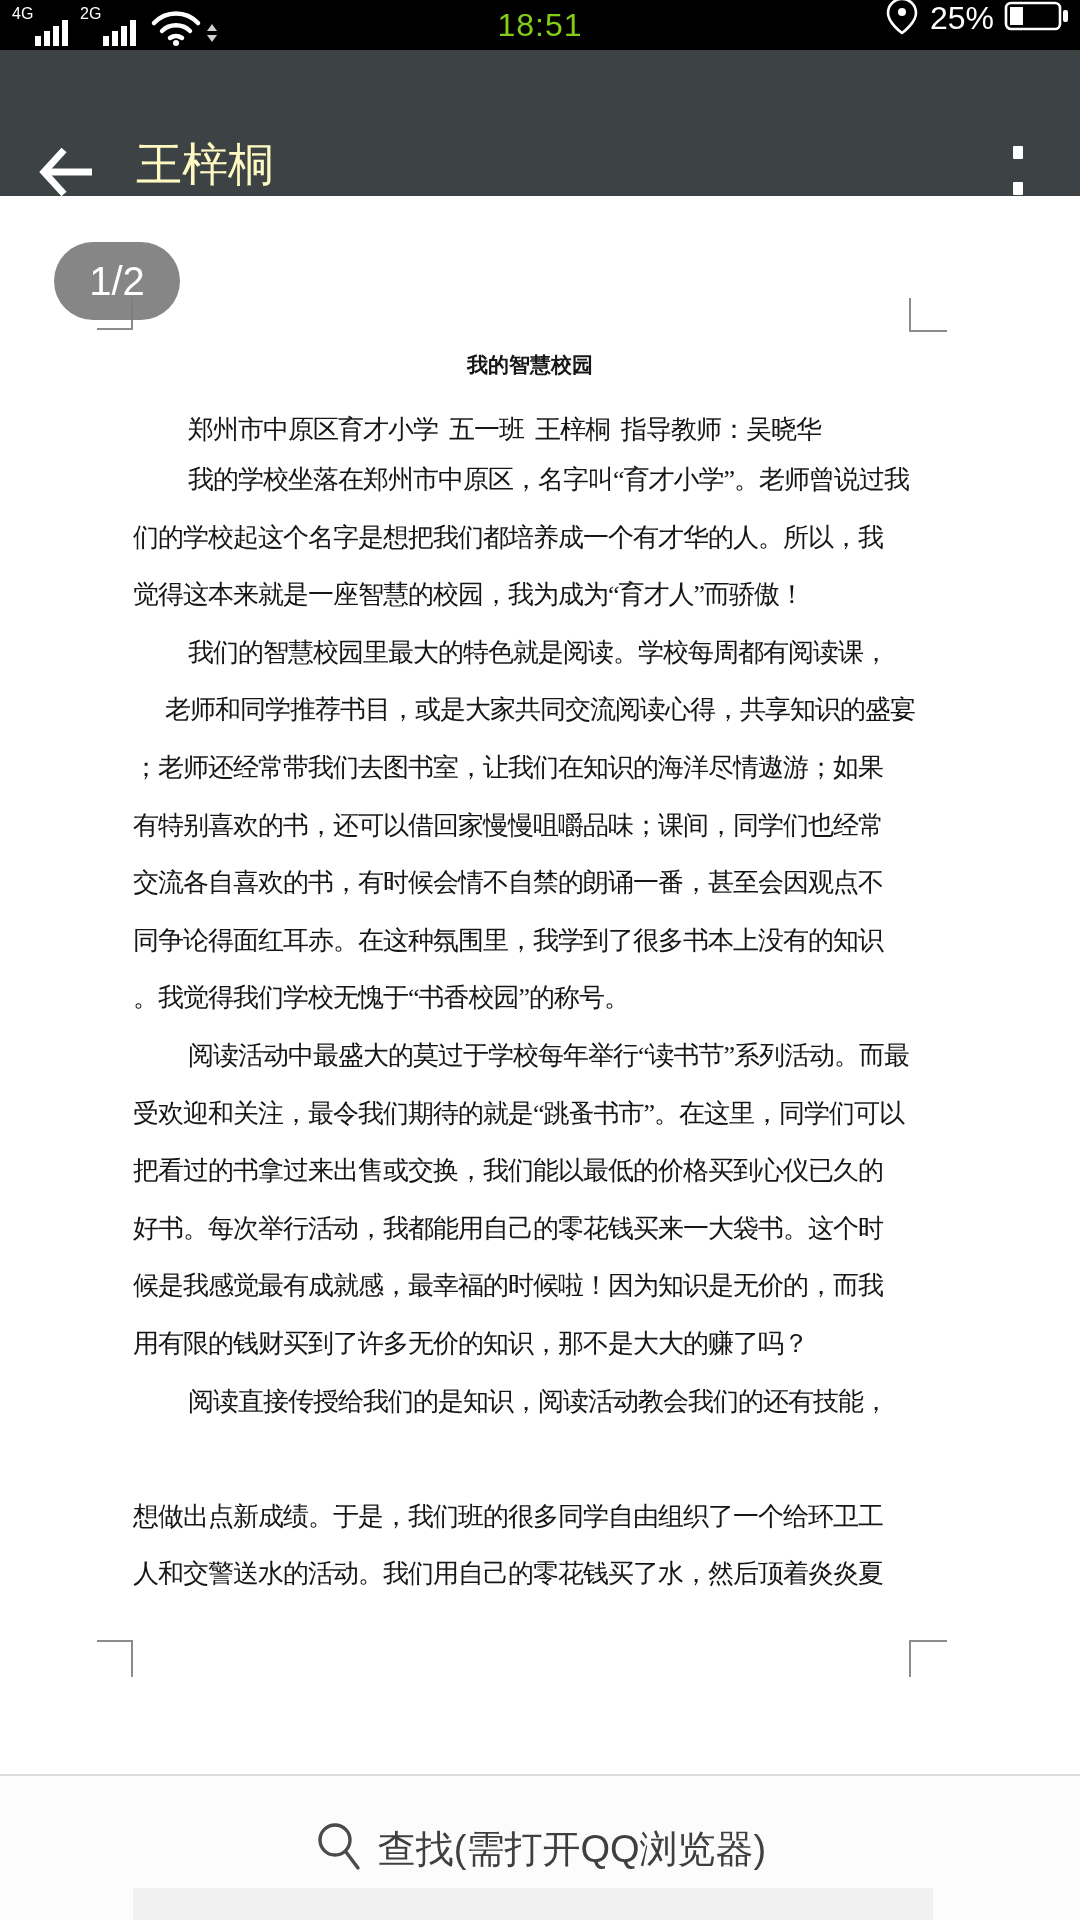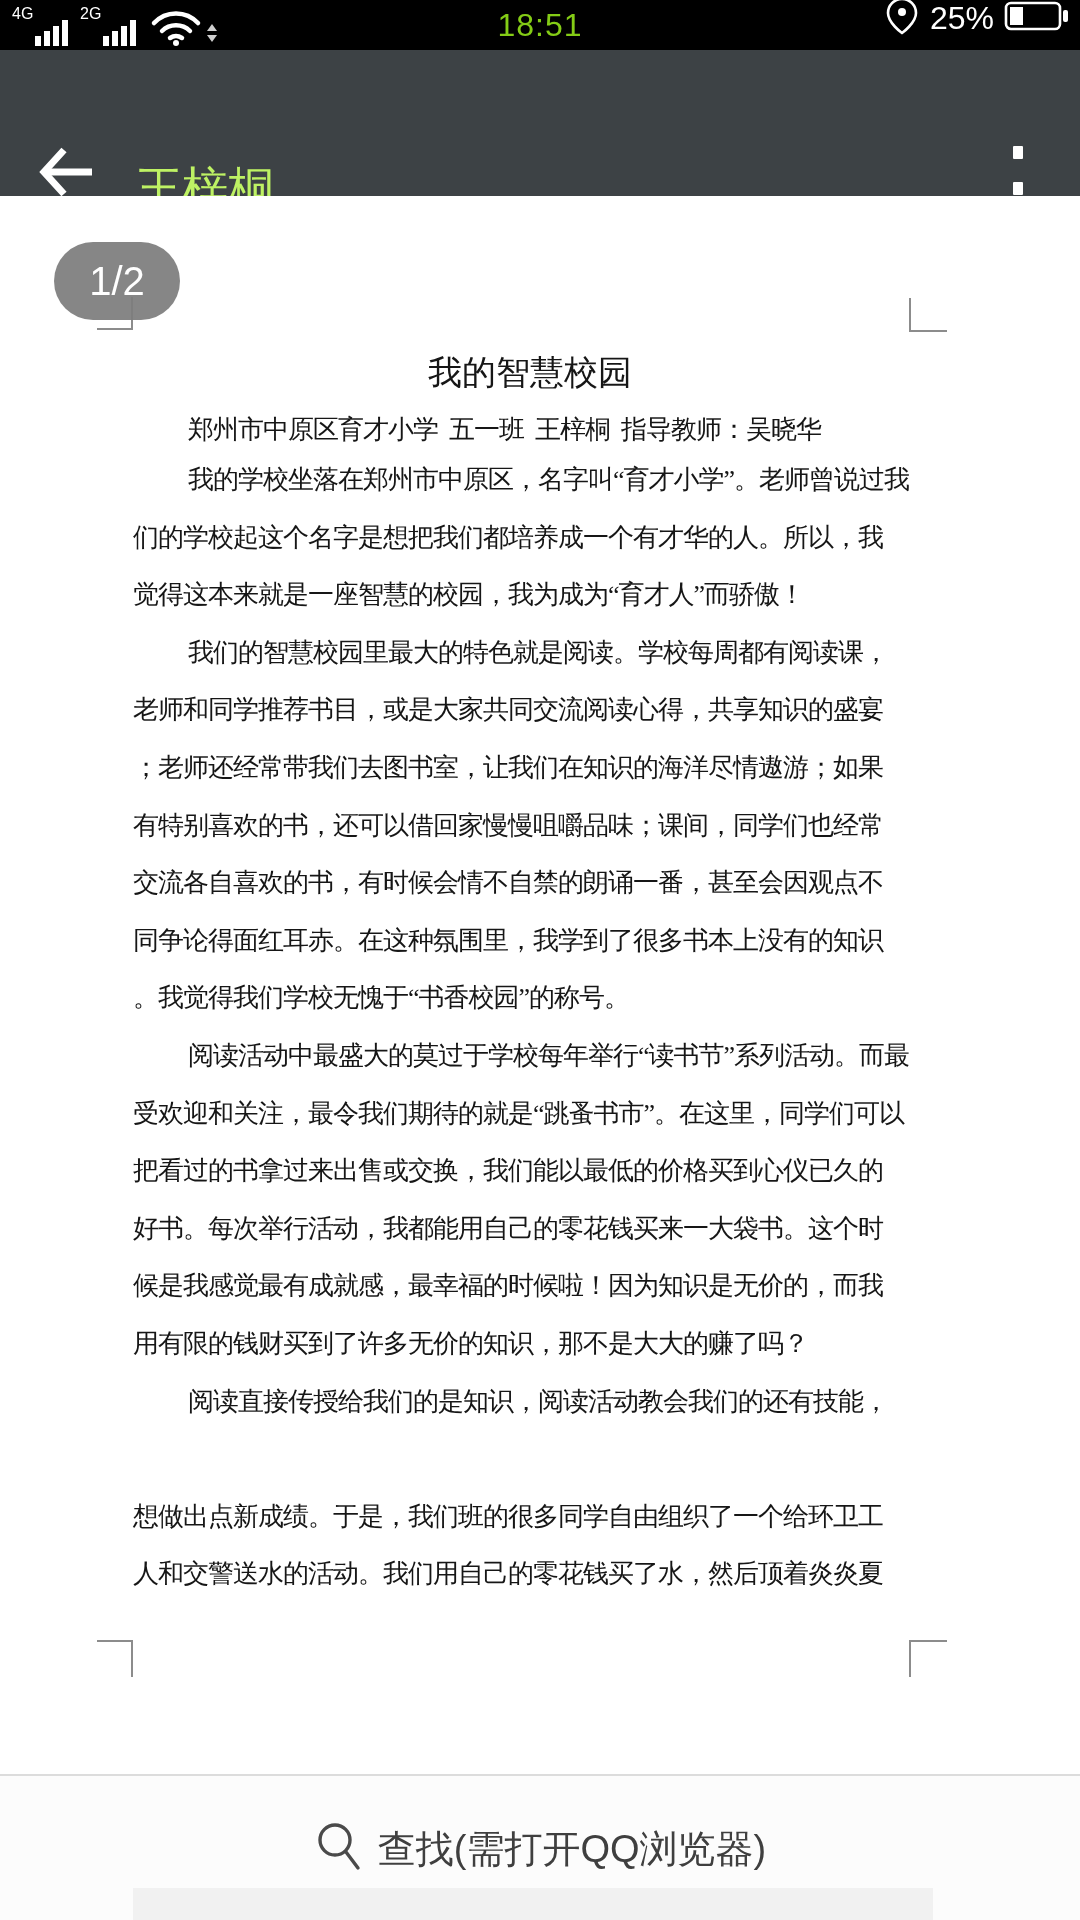--- a/index.html
+++ b/index.html
@@ -18,34 +18,34 @@
   .wifi-arrows{display:flex;flex-direction:column;gap:4px;margin-left:3px;margin-bottom:4px;}
   .tri-up{width:0;height:0;border-left:5px solid transparent;border-right:5px solid transparent;border-bottom:7px solid #cfcfcf;}
   .tri-down{width:0;height:0;border-left:5px solid transparent;border-right:5px solid transparent;border-top:7px solid #cfcfcf;}
   .sb-time{position:absolute;left:0;top:0;width:1080px;height:50px;display:flex;align-items:center;justify-content:center;
     color:#84cc16;font-size:32px;letter-spacing:1px;}
   .sb-right{position:absolute;right:10px;top:0;height:36px;display:flex;align-items:center;gap:10px;justify-content:space-between;}
   .sb-pct{color:#fff;font-size:32px;}
   
   .app-header{position:absolute;left:0;top:50px;width:1080px;height:146px;background:#3d4245;}
   .back-btn{position:absolute;left:34px;top:94px;width:64px;height:56px;cursor:pointer;}
-  .hdr-title{position:absolute;left:136px;top:88px;color:#bef264;font-size:46px;line-height:1.15;margin-top:24px;}
+  .hdr-title{position:absolute;left:136px;top:88px;color:#fef9c3;font-size:46px;line-height:1.15;}
   .hdr-sub{position:absolute;left:140px;top:148px;color:#8d9397;font-size:30px;line-height:1.2;}
   .menu-btn{position:absolute;right:52px;top:96px;width:20px;height:96px;display:flex;flex-direction:column;
     align-items:center;justify-content:flex-start;gap:23px;cursor:pointer;}
   .menu-btn b{display:block;width:10px;height:13px;background:#fff;border-radius:1px;}
   
   .page-badge{position:absolute;left:54px;top:242px;width:126px;height:78px;border-radius:40px;
     background:rgba(125,125,125,0.93);color:#fff;font-size:40px;display:flex;align-items:center;justify-content:center;z-index:5;}
   
   .doc{position:absolute;left:0;top:196px;width:1080px;height:1578px;background:#fff;}
   .doc-lines{position:absolute;left:0;top:0;width:1080px;height:1920px;}
   .doc-line{position:absolute;left:133px;font-size:26px;letter-spacing:-1px;color:#161616;
     white-space:pre;line-height:1.25;font-family:"Liberation Serif",serif;}
-  .doc-line.title{left:0;width:1060px;text-align:center;font-size:34px;letter-spacing:0;}
+  .doc-line.title{left:0;width:1060px;text-align:center;font-size:21px;letter-spacing:0;font-weight:bold;}
   .doc-line.byline,.doc-line.first{left:188px;}
   
   .mark{position:absolute;z-index:1;}
   .mark .h,.mark .v{position:absolute;background:#8c8c8c;}
   
   .find-bar{position:absolute;left:0;top:1774px;width:1080px;height:146px;background:#fcfcfc;
     border-top:2px solid #dcdcdc;display:flex;align-items:center;justify-content:center;gap:14px;cursor:pointer;}
   .find-label{font-size:38px;color:#3f3f3f;}
   .bottom-strip{position:absolute;left:133px;top:1888px;width:800px;height:32px;background:#f1f1f1;}
 </style>
@@ -123,21 +123,21 @@
 <div class="page-badge">1/2</div>
 
 <div class="doc"></div>
 <div class="doc-lines">
     <div class="doc-line title" style="top: 352px;">我的智慧校园</div>
     <div class="doc-line byline" style="top: 414px;">郑州市中原区育才小学  五一班  王梓桐  指导教师：吴晓华</div>
     <div class="doc-line first" style="top: 464px;">我的学校坐落在郑州市中原区，名字叫“育才小学”。老师曾说过我</div>
     <div class="doc-line body" style="top: 521.6px;">们的学校起这个名字是想把我们都培养成一个有才华的人。所以，我</div>
     <div class="doc-line first" style="top: 636.8px;">我们的智慧校园里最大的特色就是阅读。学校每周都有阅读课，</div>
     <div class="doc-line last" style="top: 579.2px;">觉得这本来就是一座智慧的校园，我为成为“育才人”而骄傲！</div>
-    <div class="doc-line body" style="top: 694.4px;">老师和同学推荐书目，或是大家共同交流阅读心得，共享知识的盛宴</div>
+    <div class="doc-line body" style="top: 694.4px; margin-left: 32px;">老师和同学推荐书目，或是大家共同交流阅读心得，共享知识的盛宴</div>
     <div class="doc-line body" style="top: 752px;">；老师还经常带我们去图书室，让我们在知识的海洋尽情遨游；如果</div>
     <div class="doc-line body" style="top: 809.6px;">有特别喜欢的书，还可以借回家慢慢咀嚼品味；课间，同学们也经常</div>
     <div class="doc-line body" style="top: 867.2px;">交流各自喜欢的书，有时候会情不自禁的朗诵一番，甚至会因观点不</div>
     <div class="doc-line body" style="top: 924.8px;">同争论得面红耳赤。在这种氛围里，我学到了很多书本上没有的知识</div>
     <div class="doc-line last" style="top: 982.4px;">。我觉得我们学校无愧于“书香校园”的称号。</div>
     <div class="doc-line first" style="top: 1040px;">阅读活动中最盛大的莫过于学校每年举行“读书节”系列活动。而最</div>
     <div class="doc-line body" style="top: 1097.6px;">受欢迎和关注，最令我们期待的就是“跳蚤书市”。在这里，同学们可以</div>
     <div class="doc-line body" style="top: 1155.2px;">把看过的书拿过来出售或交换，我们能以最低的价格买到心仪已久的</div>
     <div class="doc-line body" style="top: 1212.8px; text-align: right;">好书。每次举行活动，我都能用自己的零花钱买来一大袋书。这个时</div>
     <div class="doc-line body" style="top: 1270.4px;">候是我感觉最有成就感，最幸福的时候啦！因为知识是无价的，而我</div>

